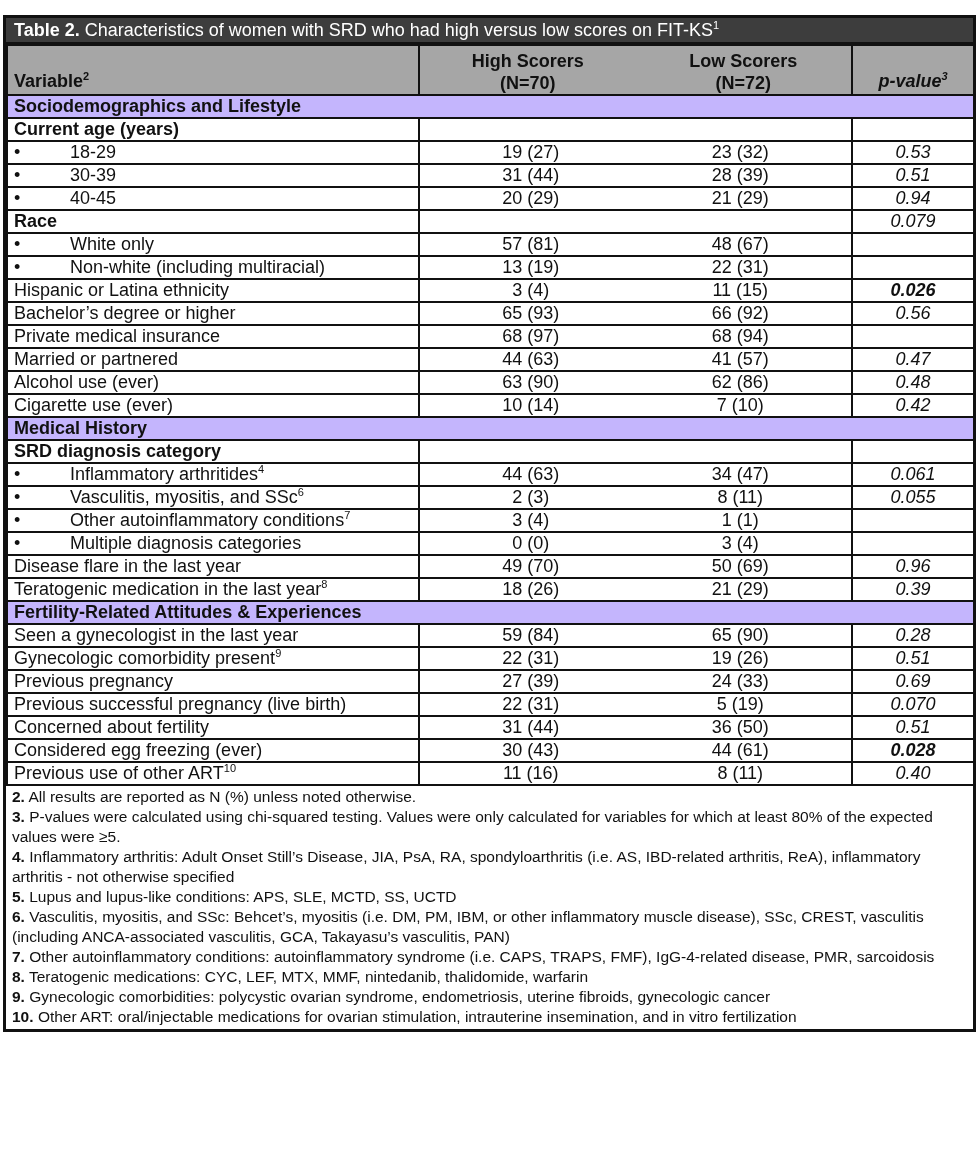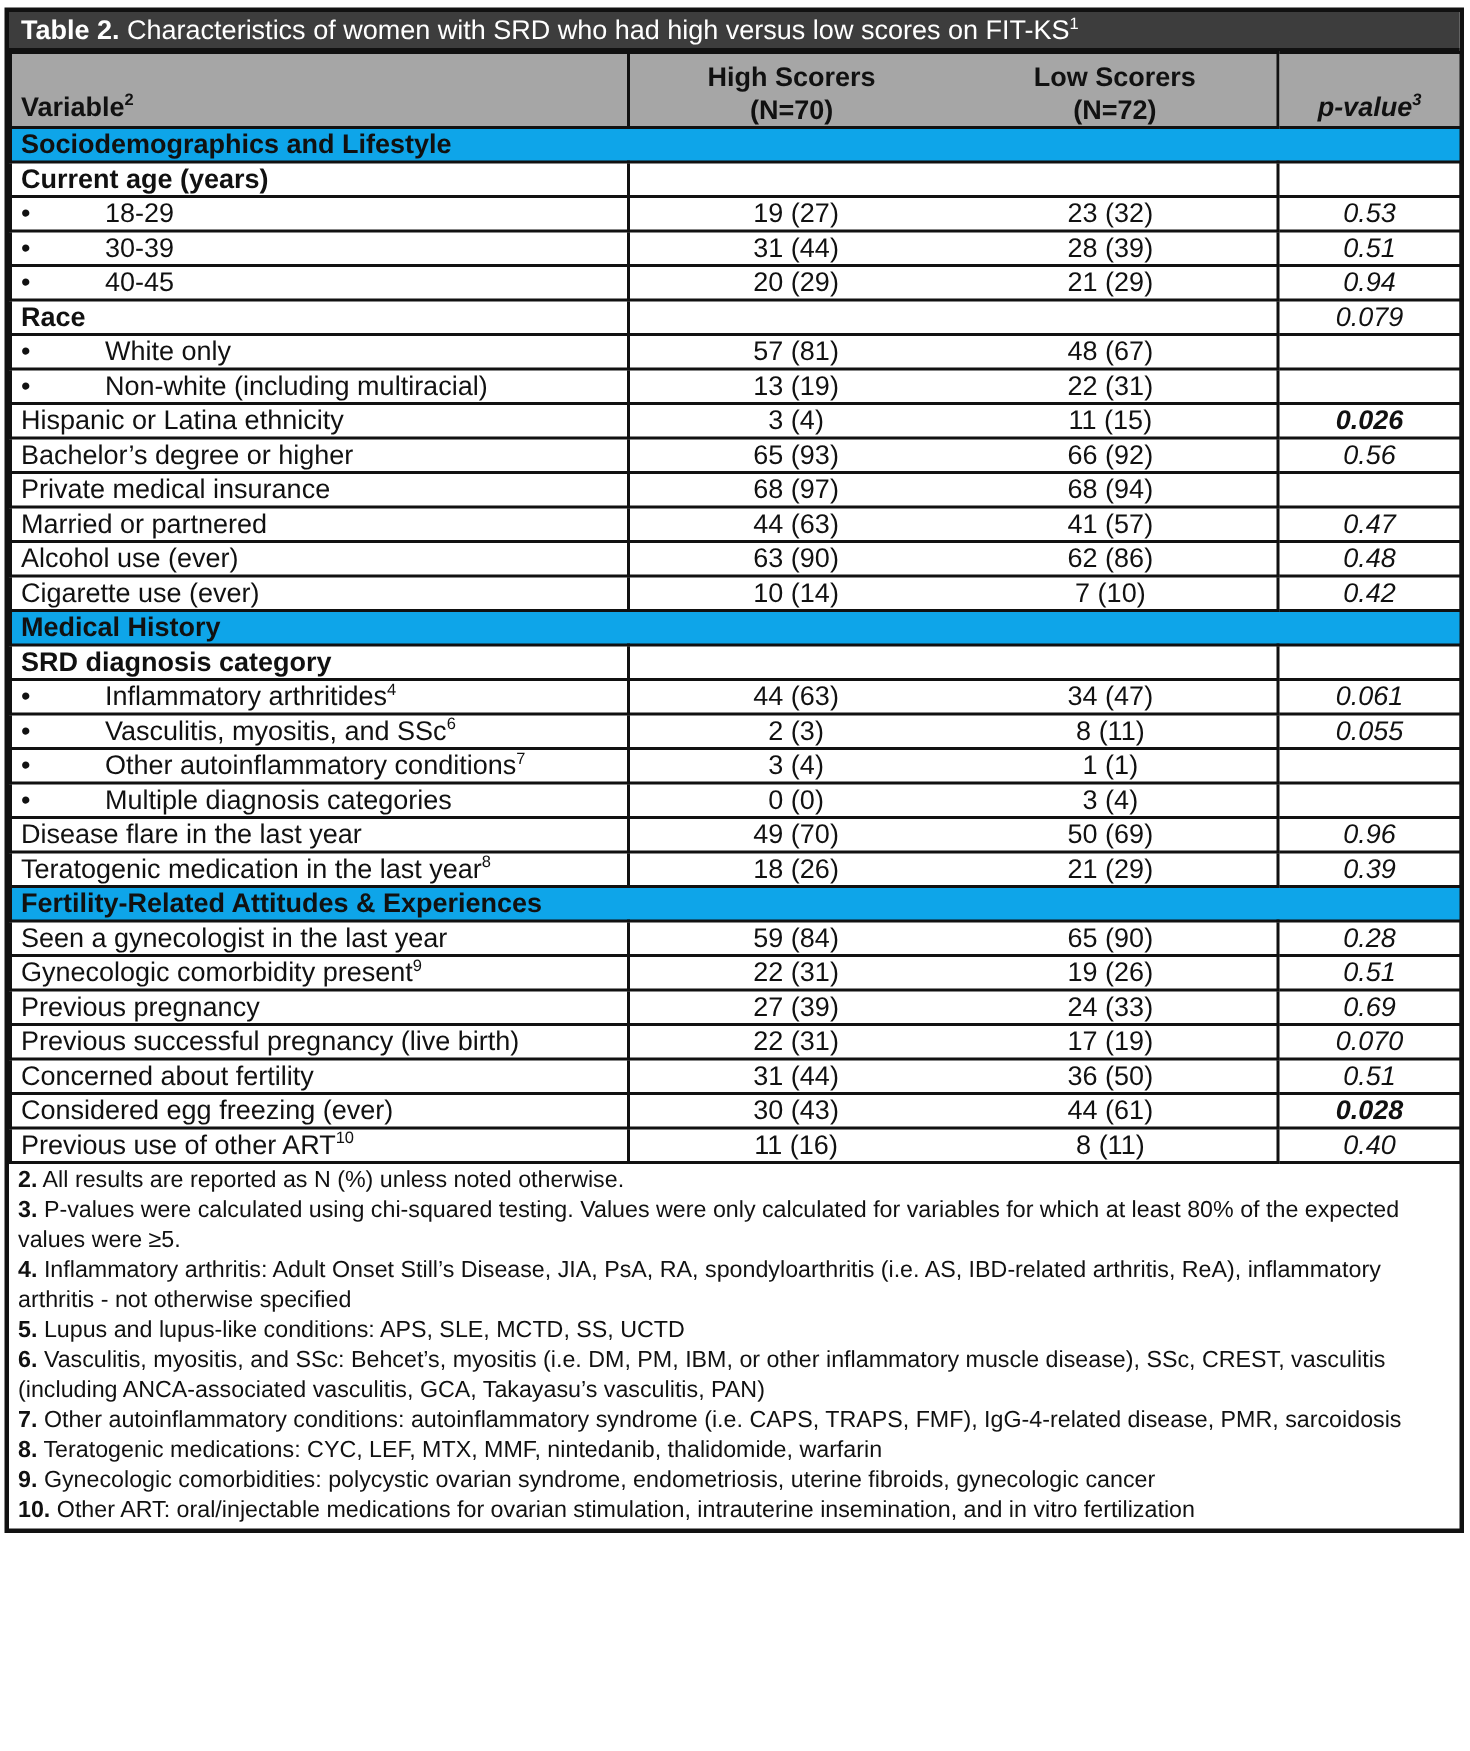--- a/index.html
+++ b/index.html
@@ -1,30 +1,30 @@
 <!DOCTYPE html>
 <html><head>
 <meta charset="utf-8">
 <style>
   html, body { margin: 0; padding: 0; background: #ffffff; }
   body { width: 980px; height: 1167px; position: relative; overflow: hidden;
          font-family: "Liberation Sans", sans-serif; color: #111; }
-  .frame { position: absolute; left: 3px; top: 5px; width: 973px; border: 3px solid #111; box-sizing: border-box; }
+  .frame { position: absolute; left: 3px; top: 15px; width: 973px; border: 3px solid #111; box-sizing: border-box; }
   .title { background: #3d3d3d; color: #fff; height: 24px; line-height: 24px; font-size: 18px; padding-left: 8px;
            border-bottom: 2px solid #111; white-space: nowrap; }
   .title b { font-weight: bold; }
   .title sup, sup { font-size: 11px; vertical-align: super; line-height: 0; }
   table { border-collapse: collapse; width: 100%; table-layout: fixed; font-size: 18px; }
   td { border: 2px solid #111; padding: 0 6px; height: 21px; line-height: 21px; white-space: nowrap; overflow: hidden; }
   col.c1 { width: 412px; } col.c2 { width: 433px; } col.c3 { width: 122px; }
   tr.head td { background: #a6a6a6; font-weight: bold; height: 46px; line-height: 22px; vertical-align: bottom; padding-bottom: 2px; }
   tr.head td.grp { padding: 0; margin-top: 35px; }
   .grpcols { display: flex; }
   .grpcols div { flex: 1; text-align: center; }
-  tr.section td { background: #0ea5e9; font-weight: bold; }
+  tr.section td { background: #c4b5fd; font-weight: bold; }
   tr.subhead td.lbl { font-weight: bold; }
   .vals { display: flex; }
   .vals span { flex: 1; text-align: center; }
   td.p { text-align: center; font-style: italic; }
   td.p.sig { font-weight: bold; }
   td.head-p { text-align: center; font-style: italic; }
   .bullet { display: inline-block; width: 56px; }
   .foot { font-size: 15.5px; line-height: 20px; padding: 1px 6px 2px 6px; border-top: 0; }
   .foot div { white-space: normal; }
   .foot b { font-weight: bold; }
@@ -292,21 +292,21 @@
               <span>24 (33)</span>
             </div>
           </td>
           <td class="p">0.69</td>
         </tr>
         <tr class="row">
           <td class="lbl"><span>Previous successful pregnancy (live birth)</span></td>
           <td>
             <div class="vals">
               <span>22 (31)</span>
-              <span>17 (19)</span>
+              <span>5 (19)</span>
             </div>
           </td>
           <td class="p">0.070</td>
         </tr>
         <tr class="row">
           <td class="lbl"><span>Concerned about fertility</span></td>
           <td>
             <div class="vals">
               <span>31 (44)</span>
               <span>36 (50)</span>

